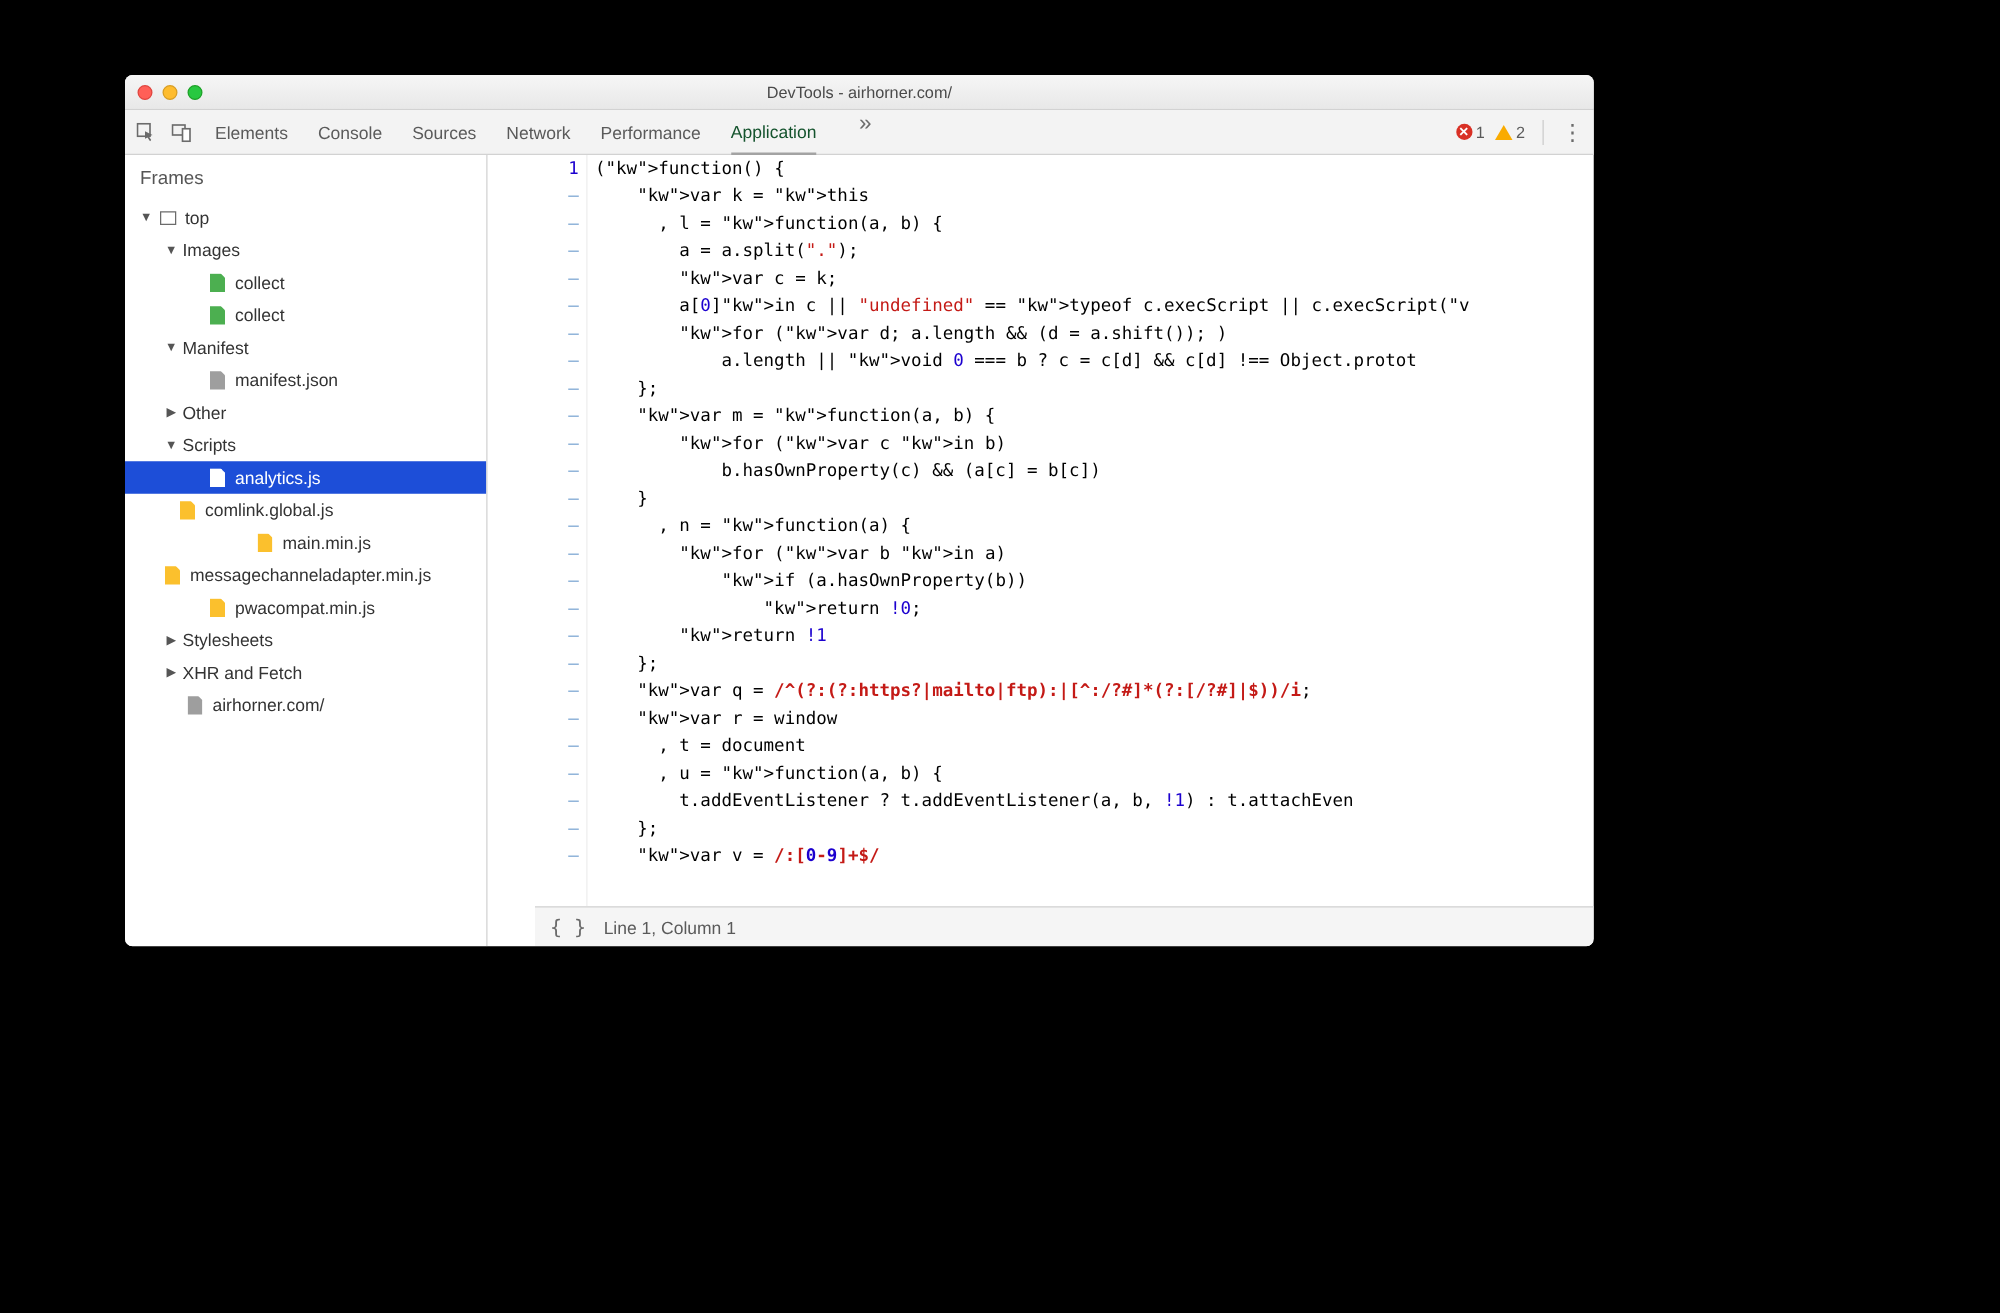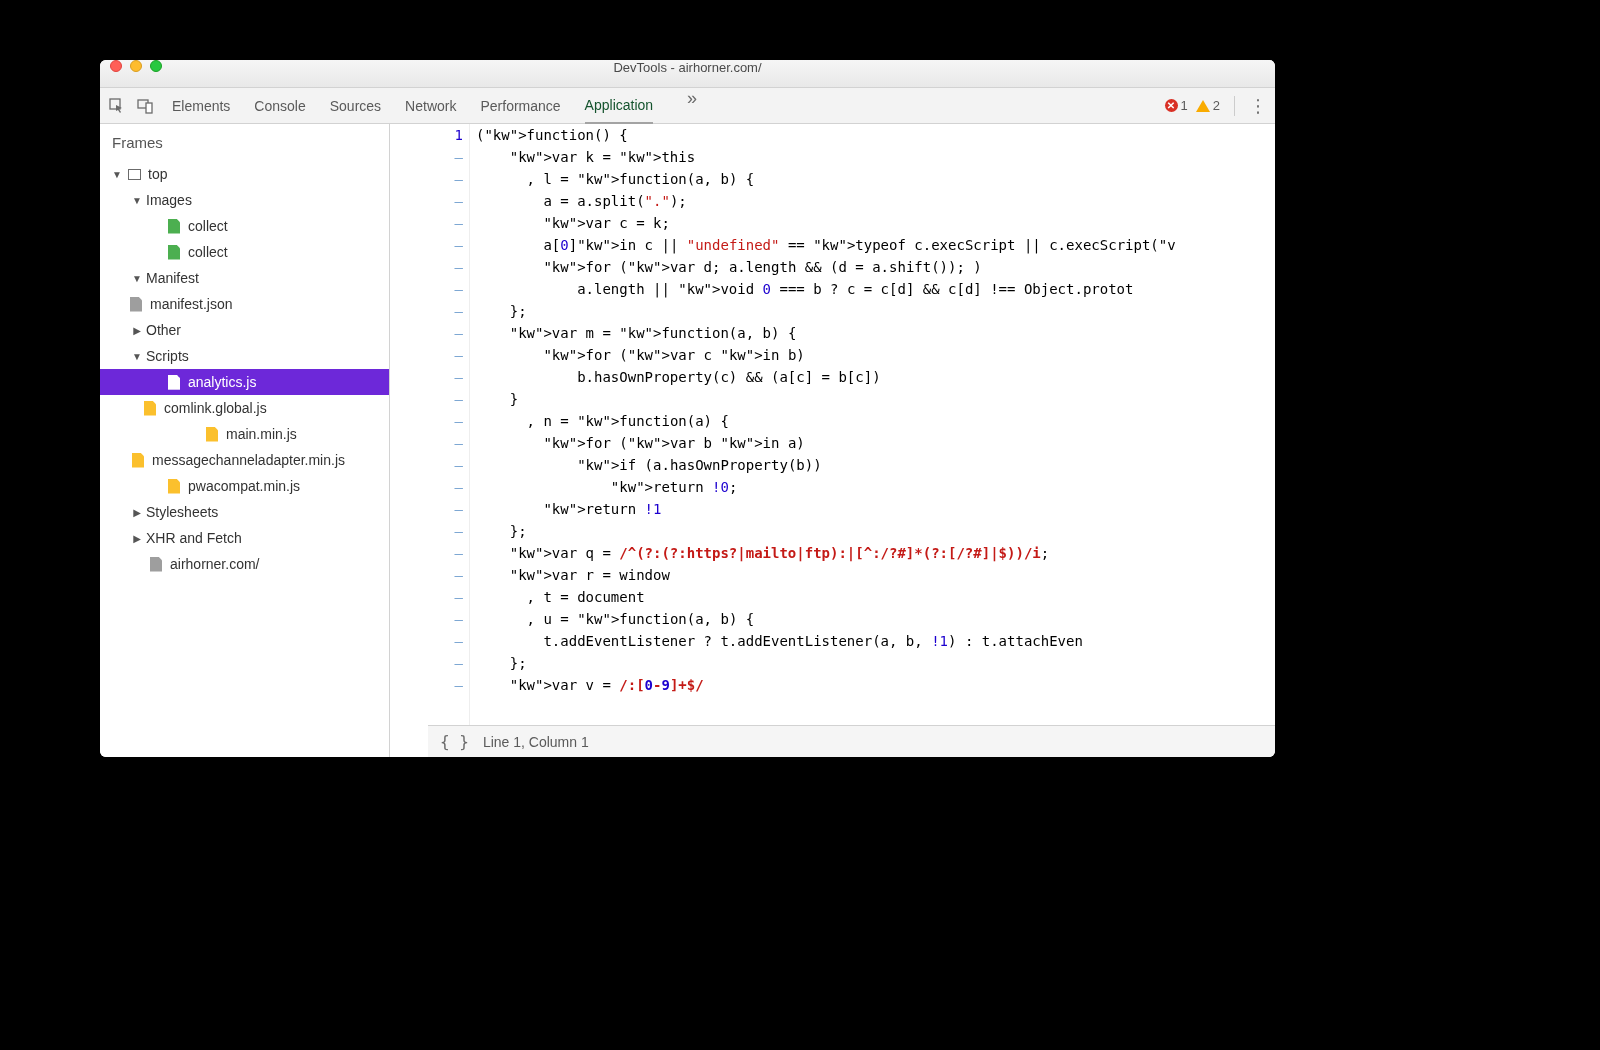--- a/index.html
+++ b/index.html
@@ -4,21 +4,21 @@
 <style>
   * { box-sizing: border-box; margin: 0; padding: 0; }
   body { background: #000; font-family: -apple-system, BlinkMacSystemFont, "Helvetica Neue", Arial, sans-serif; width: 1600px; height: 1050px; overflow: hidden; }
   .window {
     position: absolute; left: 100px; top: 60px; width: 1175px; height: 697px;
     background: #fff; border-radius: 6px; box-shadow: 0 20px 60px rgba(0,0,0,0.5);
     display: flex; flex-direction: column; overflow: hidden;
   }
   .titlebar {
     height: 28px; background: linear-gradient(#f6f6f6,#e8e8e8); border-bottom: 1px solid #d2d2d2;
-    display: flex; align-items: flex-start; padding: 0 10px; position: relative;
+    display: flex; align-items: center; padding: 0 10px; position: relative;
   }
   .traffic { display: flex; gap: 8px; }
   .dot { width: 12px; height: 12px; border-radius: 50%; }
   .dot.red { background: #ff5f57; border: 0.5px solid #e0443e; }
   .dot.yellow { background: #febc2e; border: 0.5px solid #d89d22; }
   .dot.green { background: #28c840; border: 0.5px solid #1ba125; }
   .title { position: absolute; left: 0; right: 0; text-align: center; font-size: 13px; color: #4a4a4a; pointer-events: none; }
   .toolbar {
     height: 36px; border-bottom: 1px solid #d2d2d2; display: flex; align-items: center; padding: 0 8px;
     font-size: 14px; color: #5a5a5a; background: #f3f3f3;
@@ -33,21 +33,21 @@
   .err-badge, .warn-badge { display: flex; align-items: center; gap: 3px; font-size: 13px; }
   .err-circle { width: 13px; height: 13px; border-radius: 50%; background: #d93025; color: #fff; display:flex;align-items:center;justify-content:center;font-size:10px;font-weight:bold; }
   .warn-tri { width: 0; height: 0; border-left: 7px solid transparent; border-right: 7px solid transparent; border-bottom: 12px solid #f9ab00; position: relative; }
   .vdiv { width: 1px; height: 20px; background: #ccc; margin: 0 6px; }
   .kebab { font-size: 18px; color: #6b6b6b; cursor: pointer; }
   .body { flex: 1; display: flex; overflow: hidden; gap: 38px; }
   .sidebar { width: 290px; border-right: 1px solid #d2d2d2; background: #fff; overflow: hidden; font-size: 14px; color: #333; }
   .side-head { padding: 10px 12px; color: #555; font-size: 15px; }
   .tree { }
   .tree-row { display: flex; align-items: center; height: 26px; cursor: pointer; white-space: nowrap; overflow: hidden; }
-  .tree-row.selected { background: #6d28d9; color: #fff; }
+  .tree-row.selected { background: #1d4ed8; color: #fff; }
   .tw { display:inline-block; width: 10px; text-align:center; color:#555; font-size:10px; margin-right:4px; }
   .ic { width: 16px; height: 16px; margin-right: 6px; display:inline-flex; align-items:center; justify-content:center; }
   .ic-frame { border: 1.5px solid #6b6b6b; width: 13px; height: 11px; }
   .ic-file { width: 12px; height: 15px; background: #bdbdbd; clip-path: polygon(0 0, 70% 0, 100% 25%, 100% 100%, 0 100%); position: relative; }
   .ic-file.green { background: #4caf50; }
   .ic-file.yellow { background: #fbc02d; }
   .ic-file.white { background: #fff; border:1px solid rgba(255,255,255,0.8); }
   .ic-file.gray { background: #9e9e9e; }
   .main { flex: 1; display: flex; flex-direction: column; overflow: hidden; }
   .code-area { flex: 1; display: flex; overflow: hidden; font-family: Menlo, Consolas, monospace; font-size: 14px; line-height: 22px; }
@@ -140,21 +140,21 @@
           <span class="ic">
               <span class="ic-file green"></span>
             </span>
           <span>collect</span>
         </div>
 
         <div class="tree-row" style="padding-left:32px">
           <span class="tw">▼</span>
           <span>Manifest</span>
         </div>
-        <div class="tree-row" style="padding-left:28px">
+        <div class="tree-row" style="padding-left:66px">
           <span class="ic">
               <span class="ic-file gray"></span>
             </span>
           <span>manifest.json</span>
         </div>
 
         <div class="tree-row" style="padding-left:32px">
           <span class="tw">▶</span>
           <span>Other</span>
         </div>

